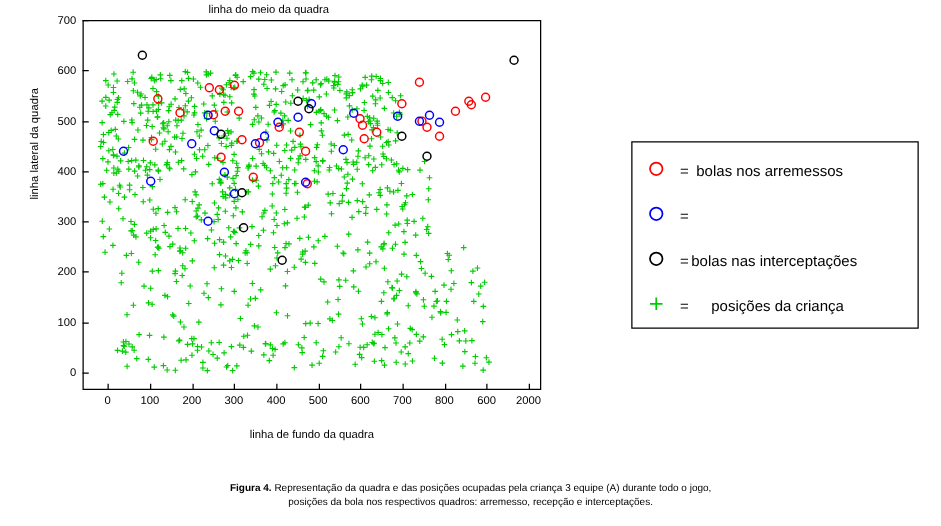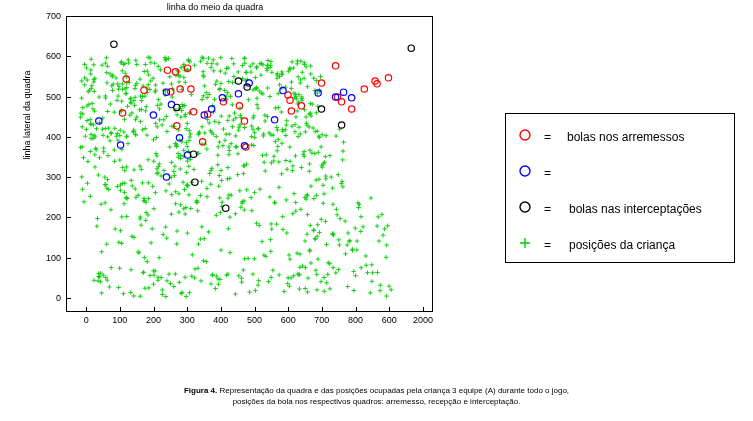--- a/index.html
+++ b/index.html
@@ -160,20 +160,21 @@
 </head>
 <body>
 
 <div id="root">
 
   <div class="plot-area">
 
     <div class="chart-title">linha do meio da quadra</div>
 
     <div class="ylabel">linha lateral da quadra</div>
+    <div class="xlabel">linha de fundo da quadra</div>
 
     <div class="ytick-wrap" id="yticks">
         <div class="ytick" style="top: 281.905px;">0</div>
         <div class="ytick" style="top: 241.633px;">100</div>
         <div class="ytick" style="top: 201.361px;">200</div>
         <div class="ytick" style="top: 161.088px;">300</div>
         <div class="ytick" style="top: 120.816px;">400</div>
         <div class="ytick" style="top: 80.5442px;">500</div>
         <div class="ytick" style="top: 40.2721px;">600</div>
         <div class="ytick" style="top: 0px;">700</div>
@@ -1236,51 +1237,51 @@
     </div>
 
   <div class="legend-box">
     <div class="legend-row" style="top:8px;">
       <span class="legend-sym">
         <svg width="14" height="14" viewBox="0 0 14 14">
             <circle cx="7" cy="7" r="5" fill="none" stroke="#ff0000" stroke-width="1.4"></circle>
           </svg>
       </span>
       <span class="legend-text">=</span>
-      <span class="legend-text" style="margin-left:16px;">bolas nos arremessos</span>
+      <span class="legend-text" style="margin-left:6px;">bolas nos arremessos</span>
     </div>
     <div class="legend-row" style="top:44px;">
       <span class="legend-sym">
         <svg width="14" height="14" viewBox="0 0 14 14">
             <circle cx="7" cy="7" r="5" fill="none" stroke="#0000ff" stroke-width="1.4"></circle>
           </svg>
       </span>
       <span class="legend-text">=</span>
     </div>
     <div class="legend-row" style="top:80px;">
       <span class="legend-sym">
         <svg width="14" height="14" viewBox="0 0 14 14">
             <circle cx="7" cy="7" r="5" fill="none" stroke="#000000" stroke-width="1.4"></circle>
           </svg>
       </span>
       <span class="legend-text">=</span>
-      <span class="legend-text" style="margin-left:18px;">bolas nas interceptações</span>
+      <span class="legend-text" style="margin-left:2px;">bolas nas interceptações</span>
     </div>
     <div class="legend-row" style="top:116px;">
       <span class="legend-sym">
         <svg width="14" height="14" viewBox="0 0 14 14">
             <path d="M7 2 V12 M2 7 H12" stroke="#00cc00" stroke-width="1.4"></path>
           </svg>
       </span>
       <span class="legend-text">=</span>
       <span class="legend-text" style="margin-left:18px;">posições da criança</span>
     </div>
   </div>
 
   <div class="caption">
     <div>
       <b>Figura 4.</b>
       <span>Representação da quadra e das posições ocupadas pela criança 3 equipe (A) durante todo o jogo,</span>
     </div>
-    <div>posições da bola nos respectivos quadros:  arremesso, recepção e interceptação.</div>
+    <div>posições da bola nos respectivos quadros:  arremesso, recepção e interceptações.</div>
   </div>
 
 </div>
 
 </body></html>

